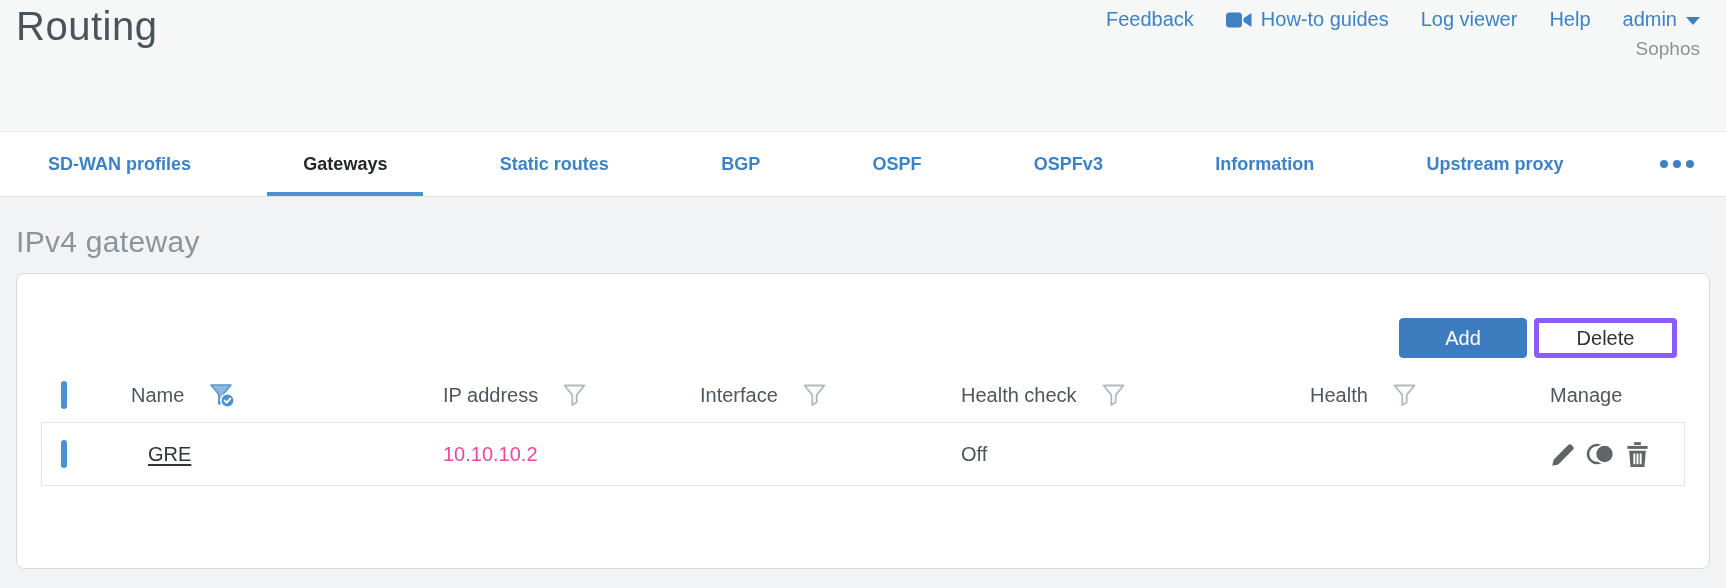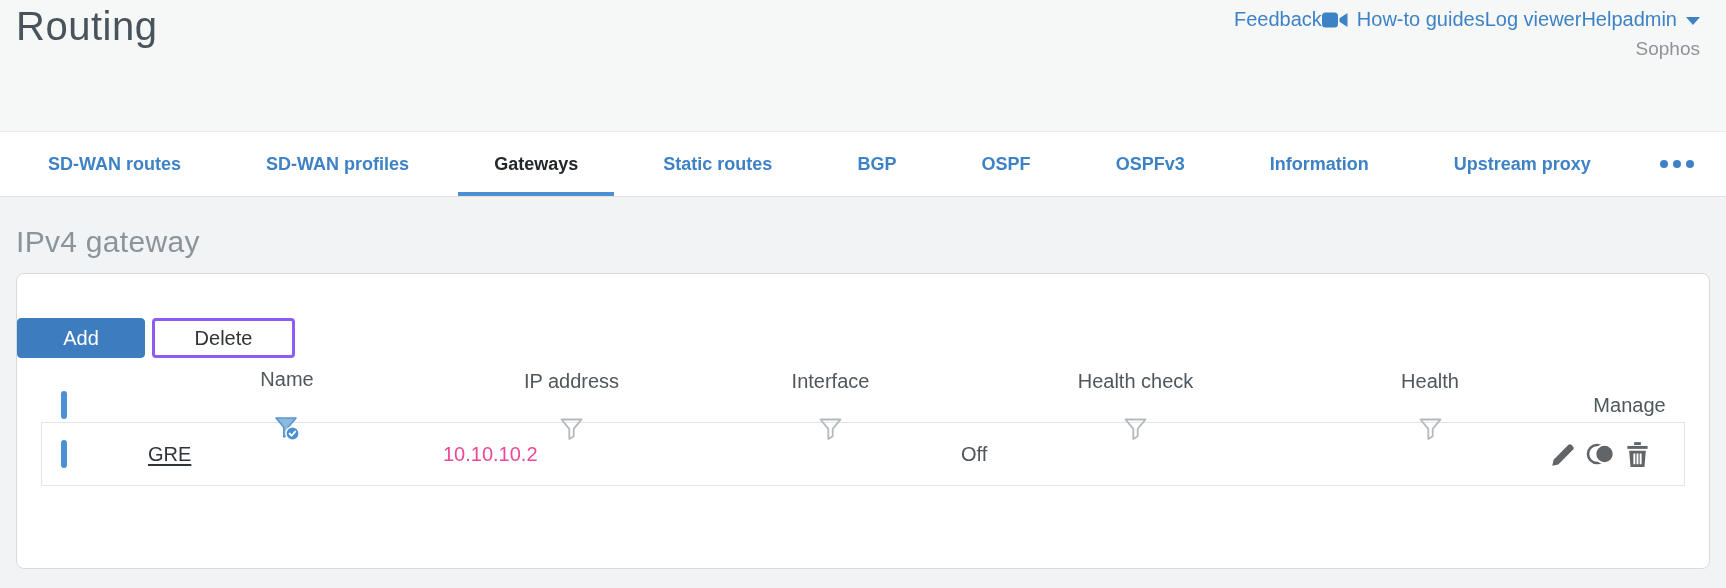--- a/index.html
+++ b/index.html
@@ -2,48 +2,48 @@
 <html><head>
 <meta charset="utf-8">
 <style>
   * { margin:0; padding:0; box-sizing:border-box; }
   html,body { width:1726px; height:588px; overflow:hidden; }
   body { font-family:"Liberation Sans", sans-serif; background:#f3f4f5; color:#3a4248; }
 
   
   .top { position:relative; height:131px; background:#f6f7f7; }
   .page-title { font-size:40px; font-weight:400; color:#49535b; padding:4px 0 0 16px; letter-spacing:.5px; }
-  .top-nav { position:absolute; top:8px; right:26px; display:flex; align-items:center; font-size:20px; color:#3e82c6; }
+  .top-nav { position:absolute; top:8px; right:26px; display:flex; align-items:center; gap:32px; font-size:20px; color:#3e82c6; }
   .top-nav .nav-item { display:flex; align-items:center; gap:9px; cursor:pointer; white-space:nowrap; }
   .caret-down { width:0; height:0; border-left:7px solid transparent; border-right:7px solid transparent; border-top:8px solid #3e82c6; margin-top:3px; }
   .brand { position:absolute; top:38px; right:26px; font-size:19px; color:#8d9399;text-align:center; }
 
   
   .tabbar { height:66px; background:#fff; border-top:1px solid #ececec; border-bottom:1px solid #e1e2e3;
             display:flex; align-items:stretch; justify-content:space-between; padding:0 6px; }
   .tab { display:flex; align-items:center; padding:0 42px; font-size:18px; font-weight:700; color:#3e82c6;
          position:relative; cursor:pointer; white-space:nowrap; }
   .tab.active { color:#22272b; }
   .tab.active::after { content:""; position:absolute; left:6px; right:6px; bottom:0; height:4px; background:#4a90d2; }
   .tab-more { display:flex; align-items:center; gap:5px; padding:0 26px; cursor:pointer; }
   .tab-more i { width:8px; height:8px; border-radius:50%; background:#3e82c6; display:block; }
 
   
   .content { height:391px; background:#f2f3f4; }
   .section-heading { padding:28px 0 0 16px; font-size:30px; font-weight:400; color:#8b949b; letter-spacing:.3px; }
 
   .panel { margin:14px 16px 0 16px; height:296px; background:#fff; border:1px solid #d8dbde; border-radius:8px; }
-  .toolbar { display:flex; gap:7px; padding:44px 32px 10px 0; }
+  .toolbar { display:flex; justify-content:flex-end; gap:7px; padding:44px 32px 10px 0; }
   .btn { height:40px; font-size:20px; border-radius:4px; font-family:"Liberation Sans", sans-serif; cursor:pointer; }
   .btn-add { width:128px; background:#3d7cbe; border:1px solid #3d7cbe; color:#fff; }
-  .btn-delete { width:143px; background:#fff; border:3px solid #8b5cf6; color:#2f3337; }
+  .btn-delete { width:143px; background:#fff; border:5px solid #8b5cf6; color:#2f3337; }
 
   .grid { display:grid; grid-template-columns:70px 312px 257px 261px 349px 240px 1fr; align-items:center; }
   .thead { height:54px; padding-left:44px; font-size:20px; color:#4f575d; }
-  .th { display:flex; align-items:center; gap:24px;flex-direction:column; }
+  .th { display:flex; align-items:center; gap:24px; }
   .tbody { margin:0 24px; border:1px solid #e2e5e7; }
   .trow { height:62px; padding-left:19px; font-size:20px; background:#fff; }
 
   .checkbox { width:27px; height:27px; border:3px solid #4a90d2; border-radius:7px; background:#fff; cursor:pointer; }
   .name-link { color:#2f363b; text-decoration:underline; text-underline-offset:3px; cursor:pointer;margin-left:17px; }
   .cell-ip { color:#ec4899; }
   .cell-health { color:#4f565b; }
   .status-dot { width:21px; height:23px; border-radius:50%; background:#8bc53f; margin-left:6px; }
   .manage-icons { display:flex; align-items:center; gap:9px; }
   .manage-icons svg { cursor:pointer; }
@@ -75,23 +75,20 @@
     </span>
     <span class="nav-item">
       <span>admin</span>
       <span class="caret-down"></span>
     </span>
   </nav>
   <div class="brand">Sophos</div>
 </header>
 
 <nav class="tabbar">
-  <div class="tab">
-      <span>SD-WAN routes</span>
-    </div>
   <div class="tab">
       <span>SD-WAN profiles</span>
     </div>
   <div class="tab active">
       <span>Gateways</span>
     </div>
   <div class="tab">
       <span>Static routes</span>
     </div>
   <div class="tab">

